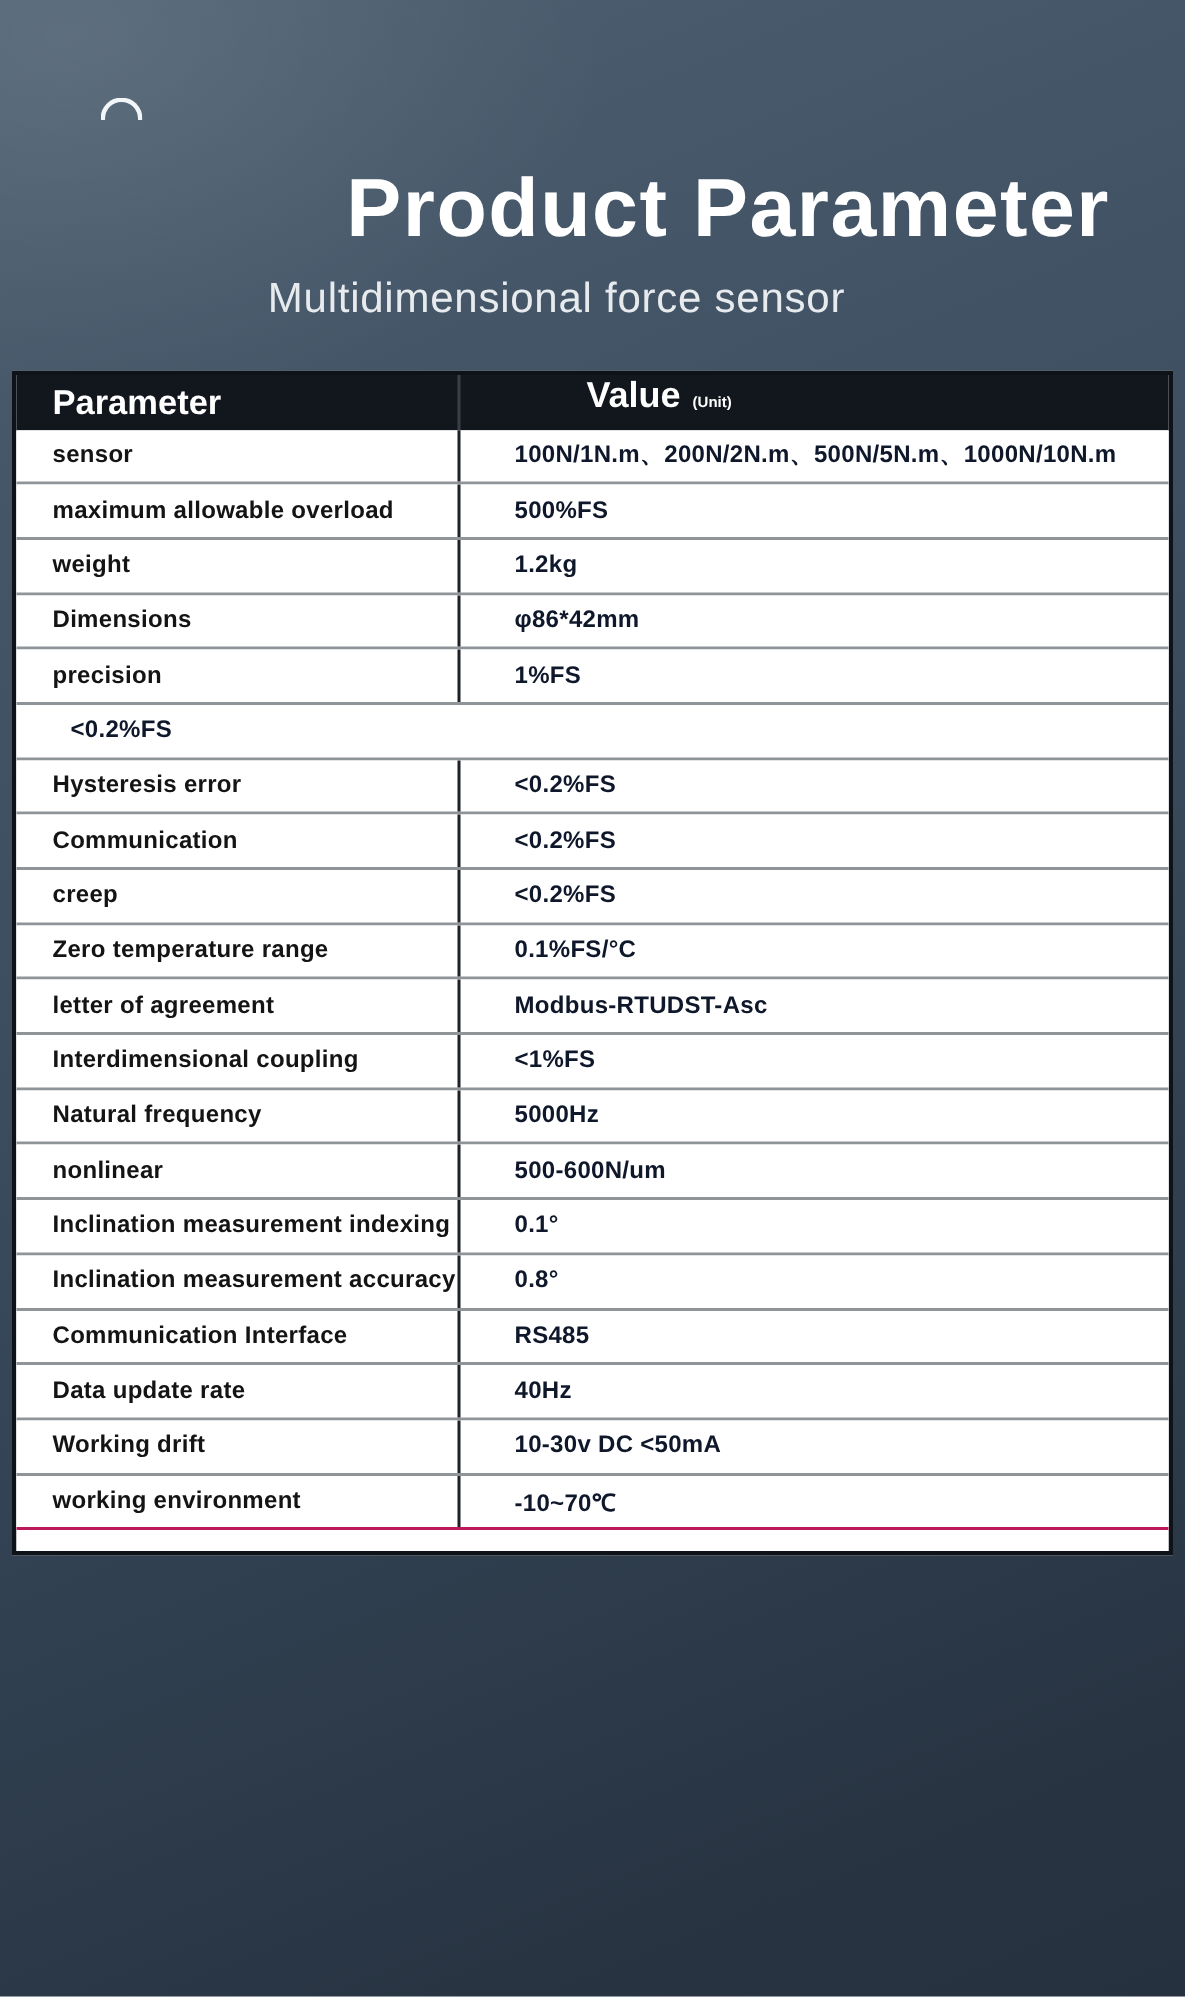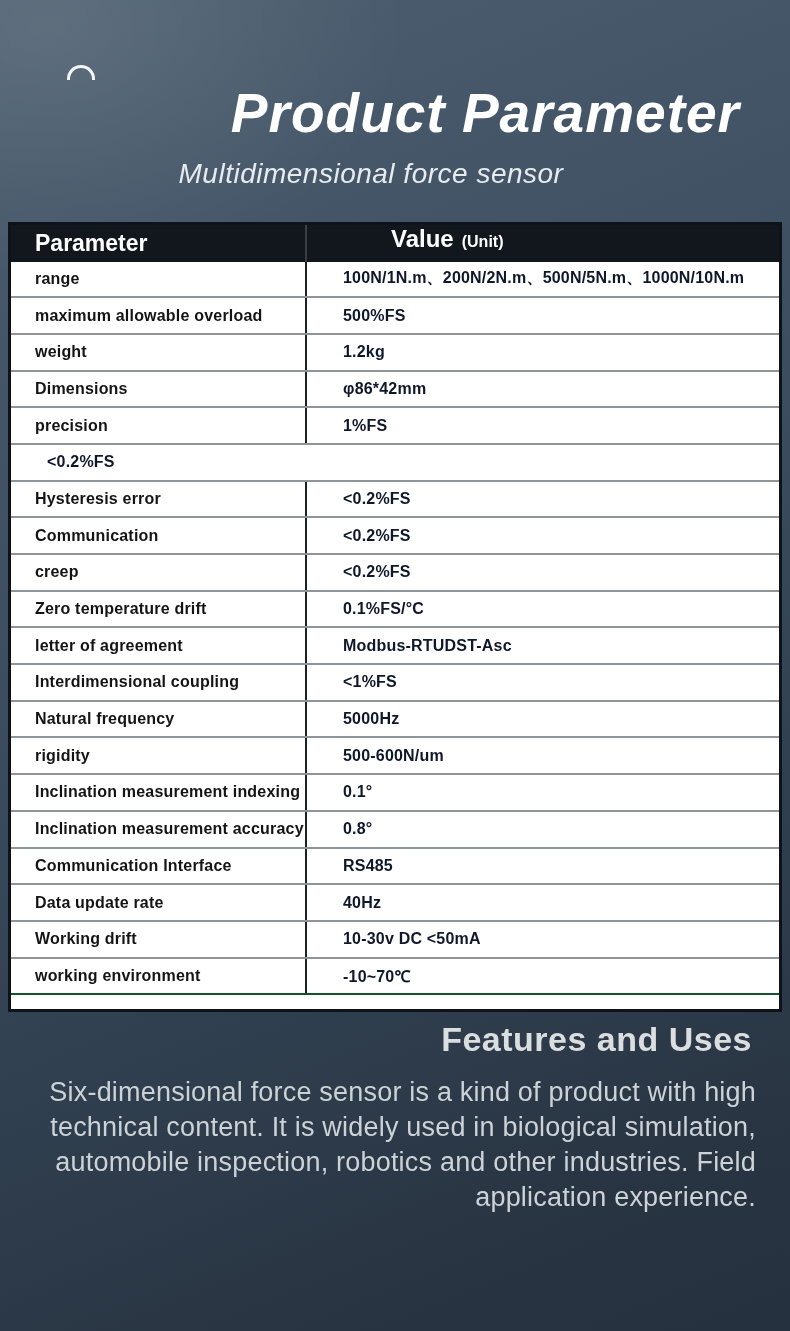--- a/index.html
+++ b/index.html
@@ -11,21 +11,21 @@
   }
   .page {
     position: relative;
     width: 790px; height: 1331px;
     background:
       radial-gradient(ellipse 600px 420px at 6% 2%, rgba(255,255,255,0.10), rgba(255,255,255,0) 60%),
       linear-gradient(158deg, #4d5f70 0%, #435567 22%, #3a4c5e 45%, #303f4f 68%, #283442 88%, #263140 100%);
   }
 
   
-  .hero { position: relative; padding-top: 83px; font-style: italic; }
+  .hero { position: relative; padding-top: 108px; }
   .arc-icon {
     position: absolute; left: 67px; top: 65px;
     width: 28px; height: 15px;
     border: 3px solid #f3f6f8;
     border-bottom: none;
     border-top-left-radius: 15px; border-top-right-radius: 15px;
   }
   .hero-title {
     text-align: right;
     padding-right: 50px;
@@ -67,29 +67,29 @@
     align-self: stretch;
     display: flex; align-items: center;
   }
   .thead .th-value {
     flex: 1;
     padding-left: 36px;
     font-size: 24px;
     font-weight: 700;
     display: flex; align-items: baseline; gap: 8px; margin-left: 48px;
   }
-  .thead .th-unit { font-size: 16px; font-weight: 700; }
+  .thead .th-unit { font-size: 10px; font-weight: 700; }
   .tbody { background: #ffffff; }
   .trow {
     display: flex;
     height: 36.7px;
     border-bottom: 2px solid #8f9499;
     background: #ffffff;
   }
-  .trow:last-of-type { border-bottom: 2px solid #14532d; justify-content: center; }
+  .trow:last-of-type { border-bottom: 2px solid #be185d; justify-content: center; }
   .td-label {
     width: 296px;
     padding-left: 24px;
     border-right: 2px solid #1c2126;
     display: flex; align-items: center;
     font-size: 16px; font-weight: 700; color: #141414;
     letter-spacing: 0.2px;
   }
   .td-value {
     flex: 1;
@@ -134,21 +134,21 @@
   <div class="spec-table">
     <div class="thead">
       <div class="th-param">Parameter</div>
       <div class="th-value">
         <span>Value</span>
         <span class="th-unit">(Unit)</span>
       </div>
     </div>
     <div class="tbody">
   <div class="trow">
-    <div class="td-label">range</div>
+    <div class="td-label">sensor</div>
     <div class="td-value">100N/1N.m、200N/2N.m、500N/5N.m、1000N/10N.m</div>
   </div>
 
   <div class="trow">
     <div class="td-label">maximum allowable overload</div>
     <div class="td-value">500%FS</div>
   </div>
 
   <div class="trow">
     <div class="td-label">weight</div>
@@ -178,41 +178,41 @@
     <div class="td-label">Communication</div>
     <div class="td-value">&lt;0.2%FS</div>
   </div>
 
   <div class="trow">
     <div class="td-label">creep</div>
     <div class="td-value">&lt;0.2%FS</div>
   </div>
 
   <div class="trow">
-    <div class="td-label">Zero temperature drift</div>
+    <div class="td-label">Zero temperature range</div>
     <div class="td-value">0.1%FS/°C</div>
   </div>
 
   <div class="trow">
     <div class="td-label">letter of agreement</div>
     <div class="td-value">Modbus-RTUDST-Asc</div>
   </div>
 
   <div class="trow">
     <div class="td-label">Interdimensional coupling</div>
     <div class="td-value">&lt;1%FS</div>
   </div>
 
   <div class="trow">
     <div class="td-label">Natural frequency</div>
     <div class="td-value">5000Hz</div>
   </div>
 
   <div class="trow">
-    <div class="td-label">rigidity</div>
+    <div class="td-label">nonlinear</div>
     <div class="td-value">500-600N/um</div>
   </div>
 
   <div class="trow">
     <div class="td-label">Inclination measurement indexing</div>
     <div class="td-value">0.1°</div>
   </div>
 
   <div class="trow">
     <div class="td-label">Inclination measurement accuracy</div>
@@ -235,18 +235,14 @@
   </div>
 
   <div class="trow">
     <div class="td-label">working environment</div>
     <div class="td-value">-10~70℃</div>
   </div>
 </div>
     <div class="table-footer-strip"></div>
   </div>
 
-  <div class="features">
-    <h2 class="features-heading">Features and Uses</h2>
-    <p class="features-body">Six-dimensional force sensor is a kind of product with high technical content. It is widely used in biological simulation, automobile inspection, robotics and other industries. Field application experience.</p>
-  </div>
 
 </div>
 
 </body></html>

